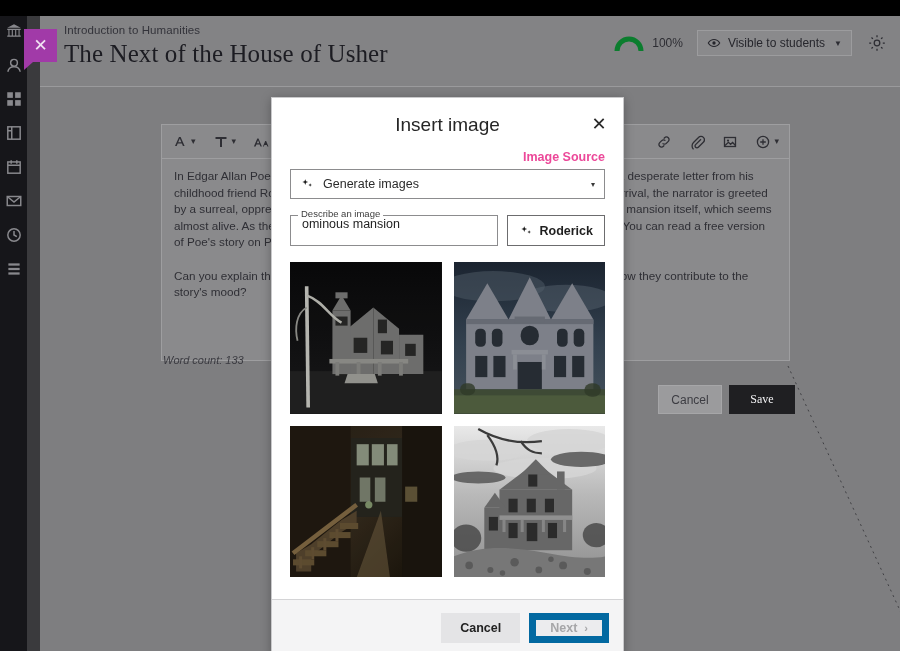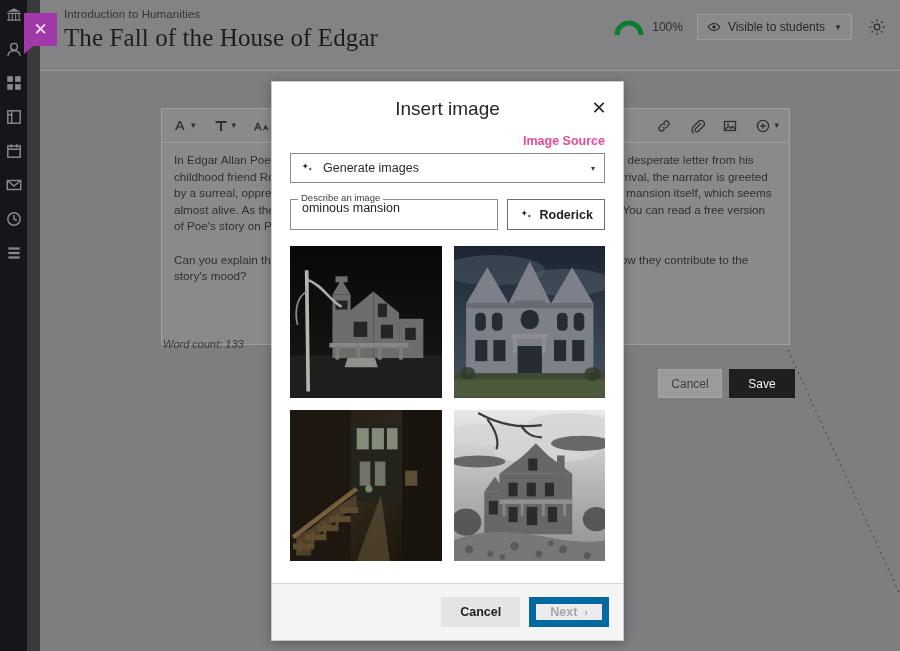--- a/index.html
+++ b/index.html
@@ -4,21 +4,21 @@
 <title>Insert image</title>
 <style>
   * { box-sizing: border-box; }
   html, body {
     margin: 0; padding: 0;
     width: 900px; height: 651px;
     overflow: hidden;
     font-family: "Liberation Sans", sans-serif;
     background: #000;
   }
-  #root { position: relative; width: 900px; height: 484px; background: #17171a; }
+  #root { position: relative; width: 900px; height: 484px; background: #17171a; margin-top: 16px; }
 
   
   .nav-rail {
     position: absolute; left: 0; top: 0; width: 27px; height: 651px;
     background: #16161a;
     display: flex; flex-direction: column; align-items: center;
     padding-top: 6px; gap: 16px;
   }
   .rail-icon {
     width: 18px; height: 18px; opacity: .62;
@@ -107,21 +107,21 @@
   }
 
   
   .bg-actions { position: absolute; left: 658px; top: 369px; display: flex; gap: 7px; }
   .btn-bg-cancel {
     width: 64px; height: 29px; background: #9b9b9d; border: 1px solid #a6a6a8;
     color: #3c3c42; font-size: 12px; display: flex; align-items: center; justify-content: center;
   }
   .btn-bg-save {
     width: 66px; height: 29px; background: #1f1f22; border: 1px solid #1f1f22;
-    color: #f2f2f4; font-size: 12px; display: flex; align-items: center; justify-content: center;
+    color: #f2f2f4; font-size: 12px; display: flex; align-items: center; justify-content: center; font-family: Liberation Serif, serif;
   }
 
   
   .diag {
     position: absolute; left: 780px; top: 340px; width: 200px; height: 320px;
     pointer-events: none;
   }
 
   
   .modal {
@@ -252,21 +252,21 @@
       <svg viewBox="0 0 16 16" fill="currentColor">
           <rect x="3" y="3" width="10" height="2"></rect>
           <rect x="3" y="7" width="10" height="2"></rect>
           <rect x="3" y="11" width="10" height="2"></rect>
         </svg>
     </div>
   </div>
 
   <div class="page-header">
     <div class="crumb">Introduction to Humanities</div>
-    <div class="page-title">The Fall of the House of Edgar</div>
+    <div class="page-title">The Next of the House of Usher</div>
 
     <div class="hdr-right">
       <div class="gauge">
         <svg width="30" height="20" viewBox="0 0 30 20" aria-hidden="true">
           <path d="M3 18 A12 12 0 0 1 27 18" fill="none" stroke="#0b7d2e" stroke-width="5" stroke-linecap="butt"></path>
         </svg>
         <span class="gauge-pct">100%</span>
       </div>
 
       <div class="vis-select">

